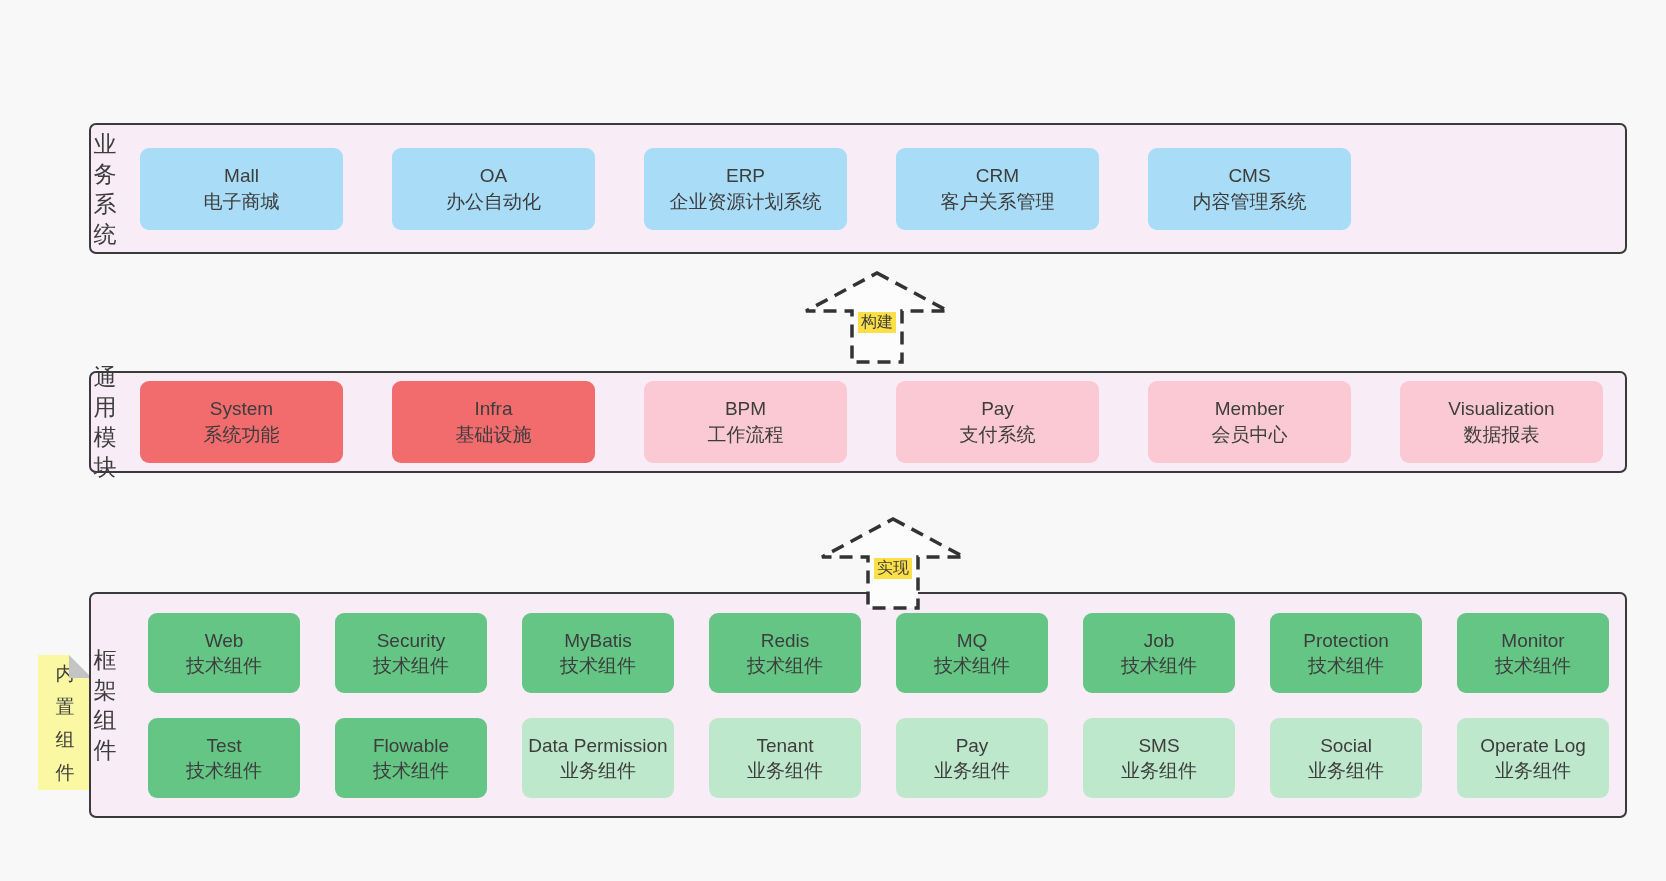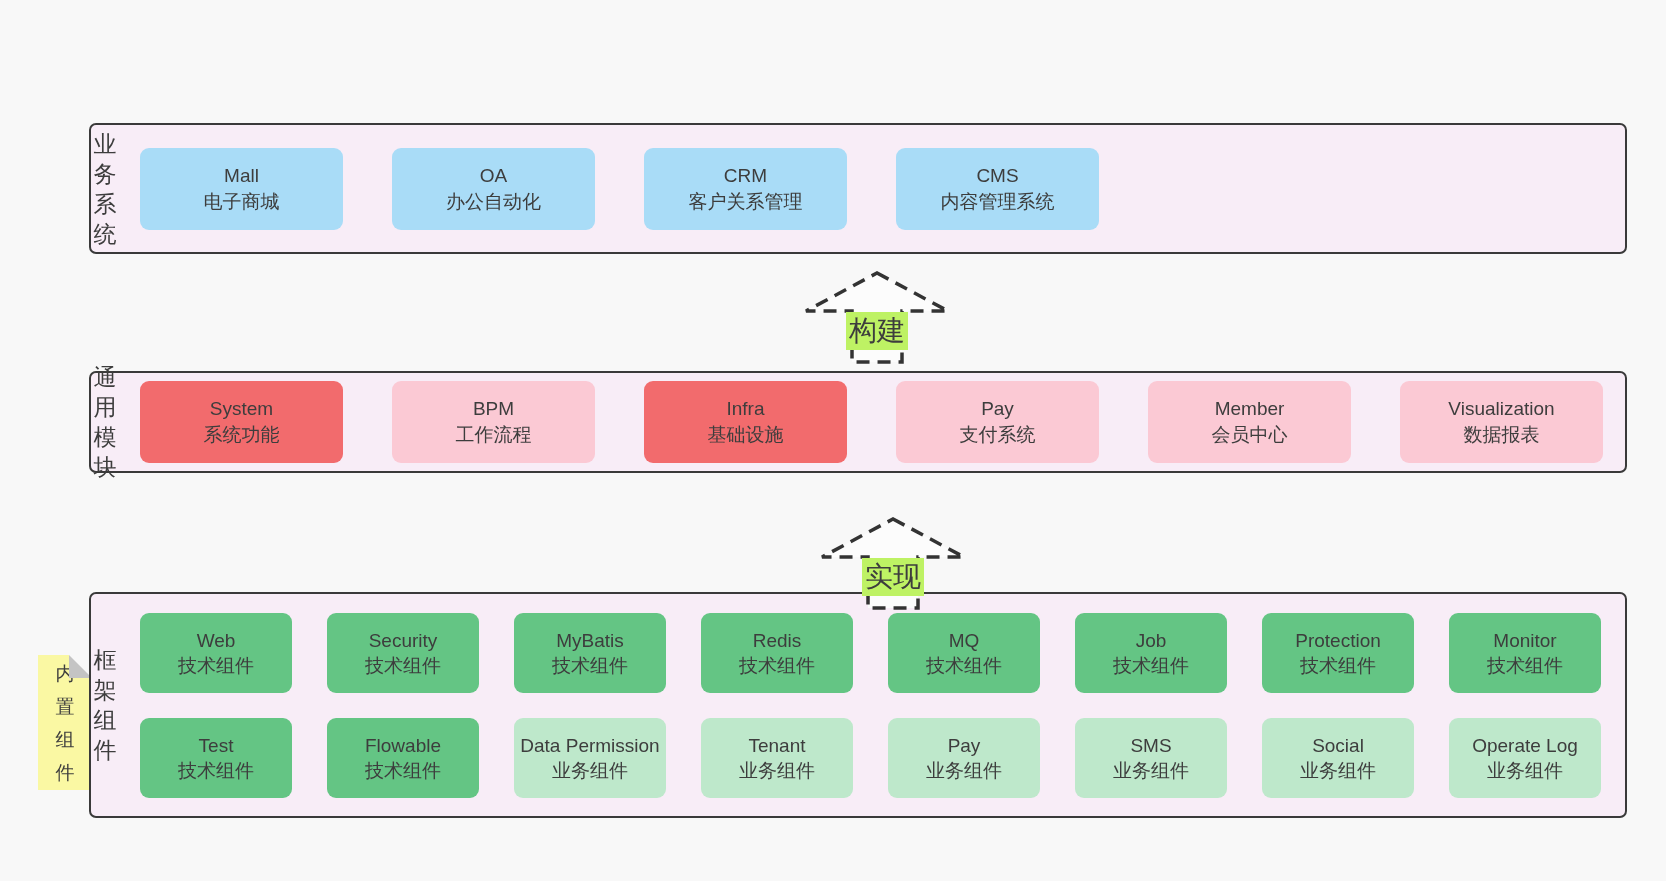--- a/index.html
+++ b/index.html
@@ -25,21 +25,21 @@
   .c2 { top:371px; height:102px; }
   .c3 { top:592px; height:226px; }
 
   .vlabel {
     flex:none; width:28px; 
     font-size:23px; line-height:30px; text-align:center;
     word-break:break-all; color:#3d3d3d;
   }
   .boxrow { display:flex; gap:49px; margin-left:21px; align-items:center; }
   .rows { display:flex; flex-direction:column; gap:25px; margin-left:21px; }
-  .c3 .boxrow { margin-left:0; gap:35px; }
+  .c3 .boxrow { margin-left:8px; gap:35px; }
 
   .box {
     width:203px; height:82px; border-radius:9px;
     display:flex; flex-direction:column; justify-content:center;
     text-align:center; font-size:19px; line-height:26px;
     padding:0 6px;
   }
   .c3 .box { width:152px; height:80px; line-height:25px; }
   .blue   { background:#a9dcf7; }
   .red    { background:#f26b6d; }
@@ -65,39 +65,43 @@
     text-align:center; word-break:break-all; color:#3d3d3d;
   }
 
   
   .arrow { position:absolute; width:150px; height:97px; z-index:2; }
   .arrow-1 { left:802px; top:269px; }
   .arrow-2 { left:818px; top:515px; }
   .arrow svg { display:block; width:100%; height:100%; }
   .albl {
     position:absolute; left:50%; top:43px; transform:translateX(-50%);
-    background:#bef264; padding:0 3px;
-    font-size:28px; white-space:nowrap; color:#3d3d3d;
+    background:#fde047; padding:0 3px;
+    font-size:16px; white-space:nowrap; color:#3d3d3d;
   }
 </style>
 </head>
 <body>
 
 <div class="page">
 
   <section class="container c1">
     <div class="vlabel">业务系统</div>
     <div class="boxrow">
       <div class="box blue">
         <div>Mall</div>
         <div>电子商城</div>
       </div>
       <div class="box blue">
         <div>OA</div>
         <div>办公自动化</div>
+      </div>
+      <div class="box blue">
+        <div>ERP</div>
+        <div>企业资源计划系统</div>
       </div>
       <div class="box blue">
         <div>CRM</div>
         <div>客户关系管理</div>
       </div>
       <div class="box blue">
         <div>CMS</div>
         <div>内容管理系统</div>
       </div>
     </div>
@@ -111,27 +115,27 @@
   </div>
 
 
   <section class="container c2">
     <div class="vlabel">通用模块</div>
     <div class="boxrow">
       <div class="box red">
         <div>System</div>
         <div>系统功能</div>
       </div>
-      <div class="box pink">
-        <div>BPM</div>
-        <div>工作流程</div>
-      </div>
       <div class="box red">
         <div>Infra</div>
         <div>基础设施</div>
+      </div>
+      <div class="box pink">
+        <div>BPM</div>
+        <div>工作流程</div>
       </div>
       <div class="box pink">
         <div>Pay</div>
         <div>支付系统</div>
       </div>
       <div class="box pink">
         <div>Member</div>
         <div>会员中心</div>
       </div>
       <div class="box pink">

